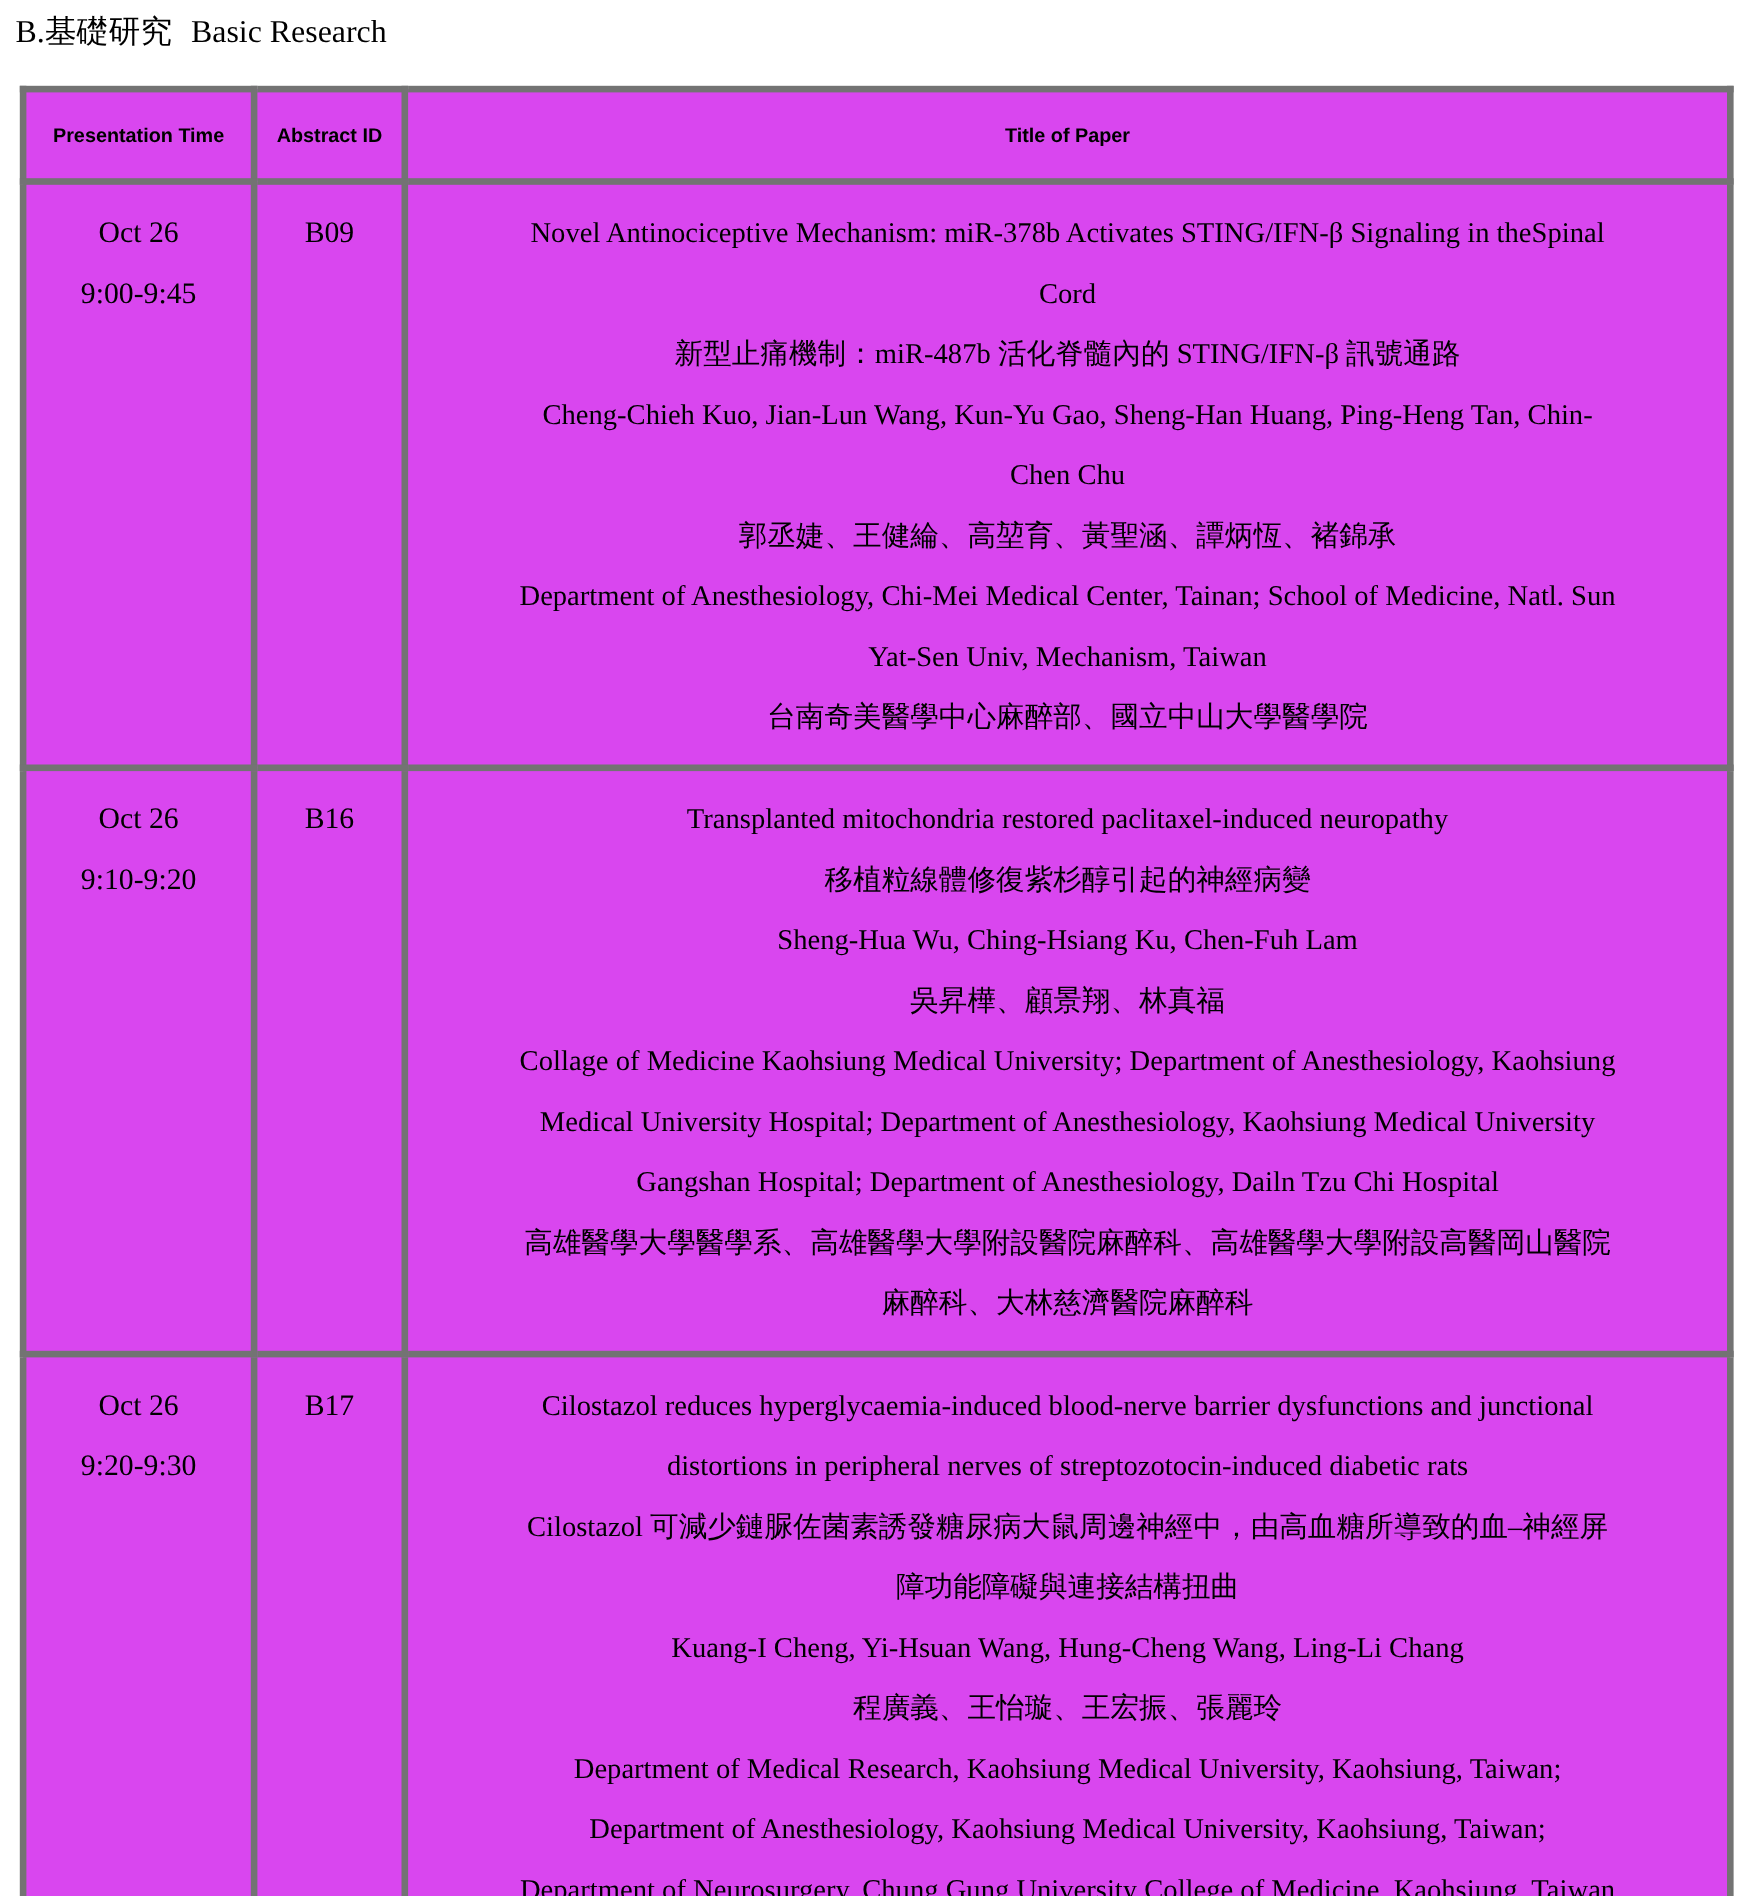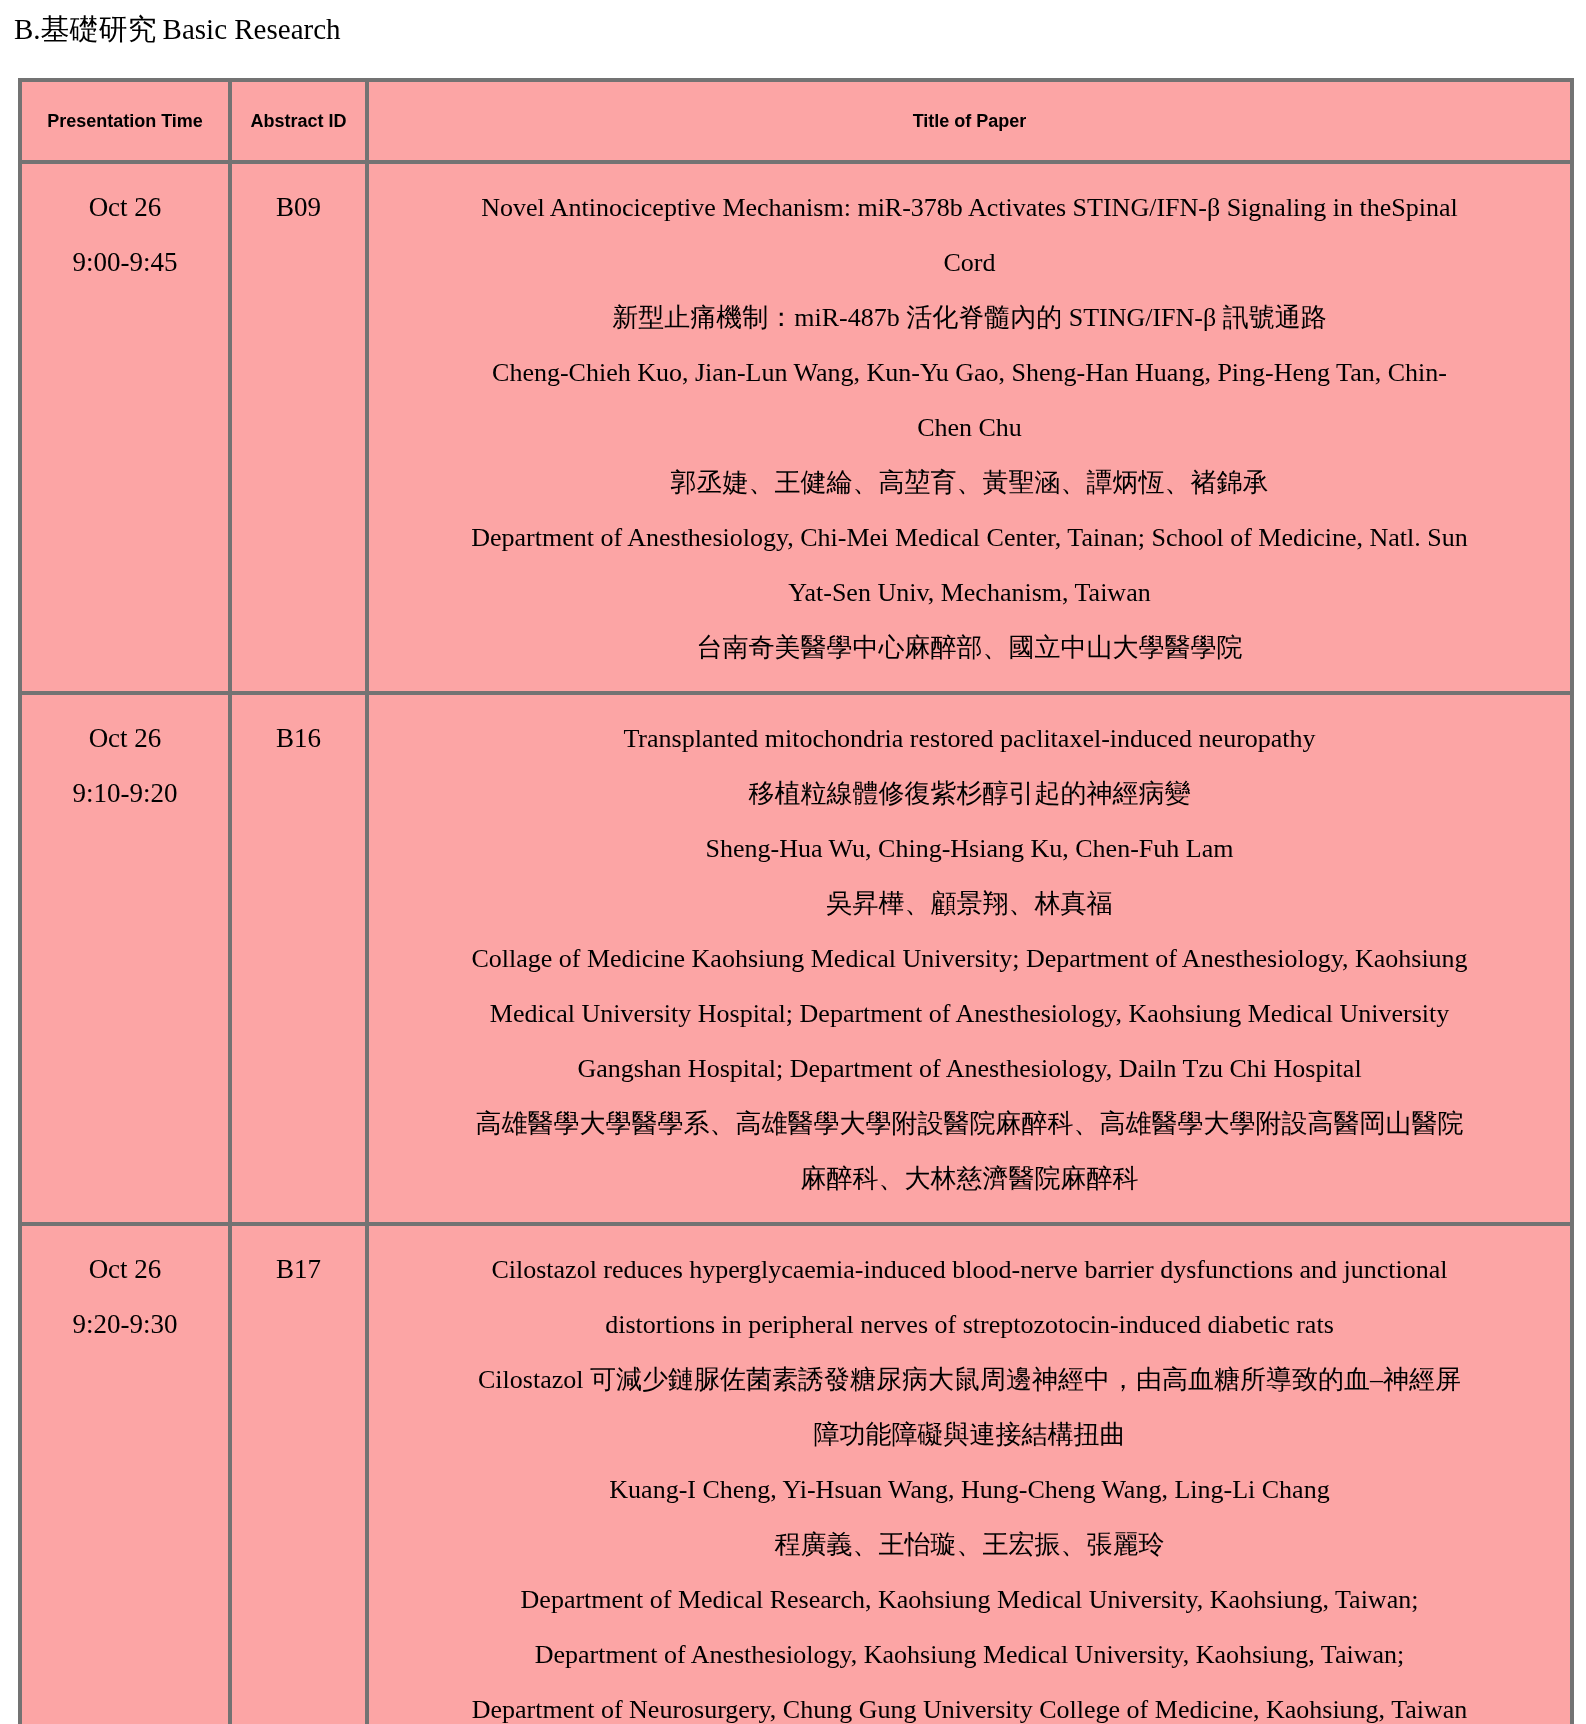--- a/index.html
+++ b/index.html
@@ -14,33 +14,33 @@
     font-family: "Liberation Serif", serif;
     overflow: hidden;
   }
   .heading {
     margin: 8px 0 0 14px;
     font-size: 29px;
     line-height: 42px;
     white-space: nowrap;
   }
   .heading .cjk { }
-  .heading .en  { margin-left: 6px; }
+  .heading .en  { margin-left: 17px; }
 
   table.schedule {
     border-collapse: collapse;
     table-layout: fixed;
     width: 1552px;
     margin: 28px 0 0 18px;
   }
   .schedule th, .schedule td {
-    border: 4px solid #737373;
+    border: 6px solid #737373;
     padding: 16px;
     vertical-align: top;
-    background: #fca5a5;
+    background: #d946ef;
   }
   .schedule th {
     font-family: "Liberation Sans", sans-serif;
     font-weight: bold;
     font-size: 18px;
     height: 46px;
     text-align: center;
     vertical-align: middle;
   }
   .col-time  { width: 210px; }

